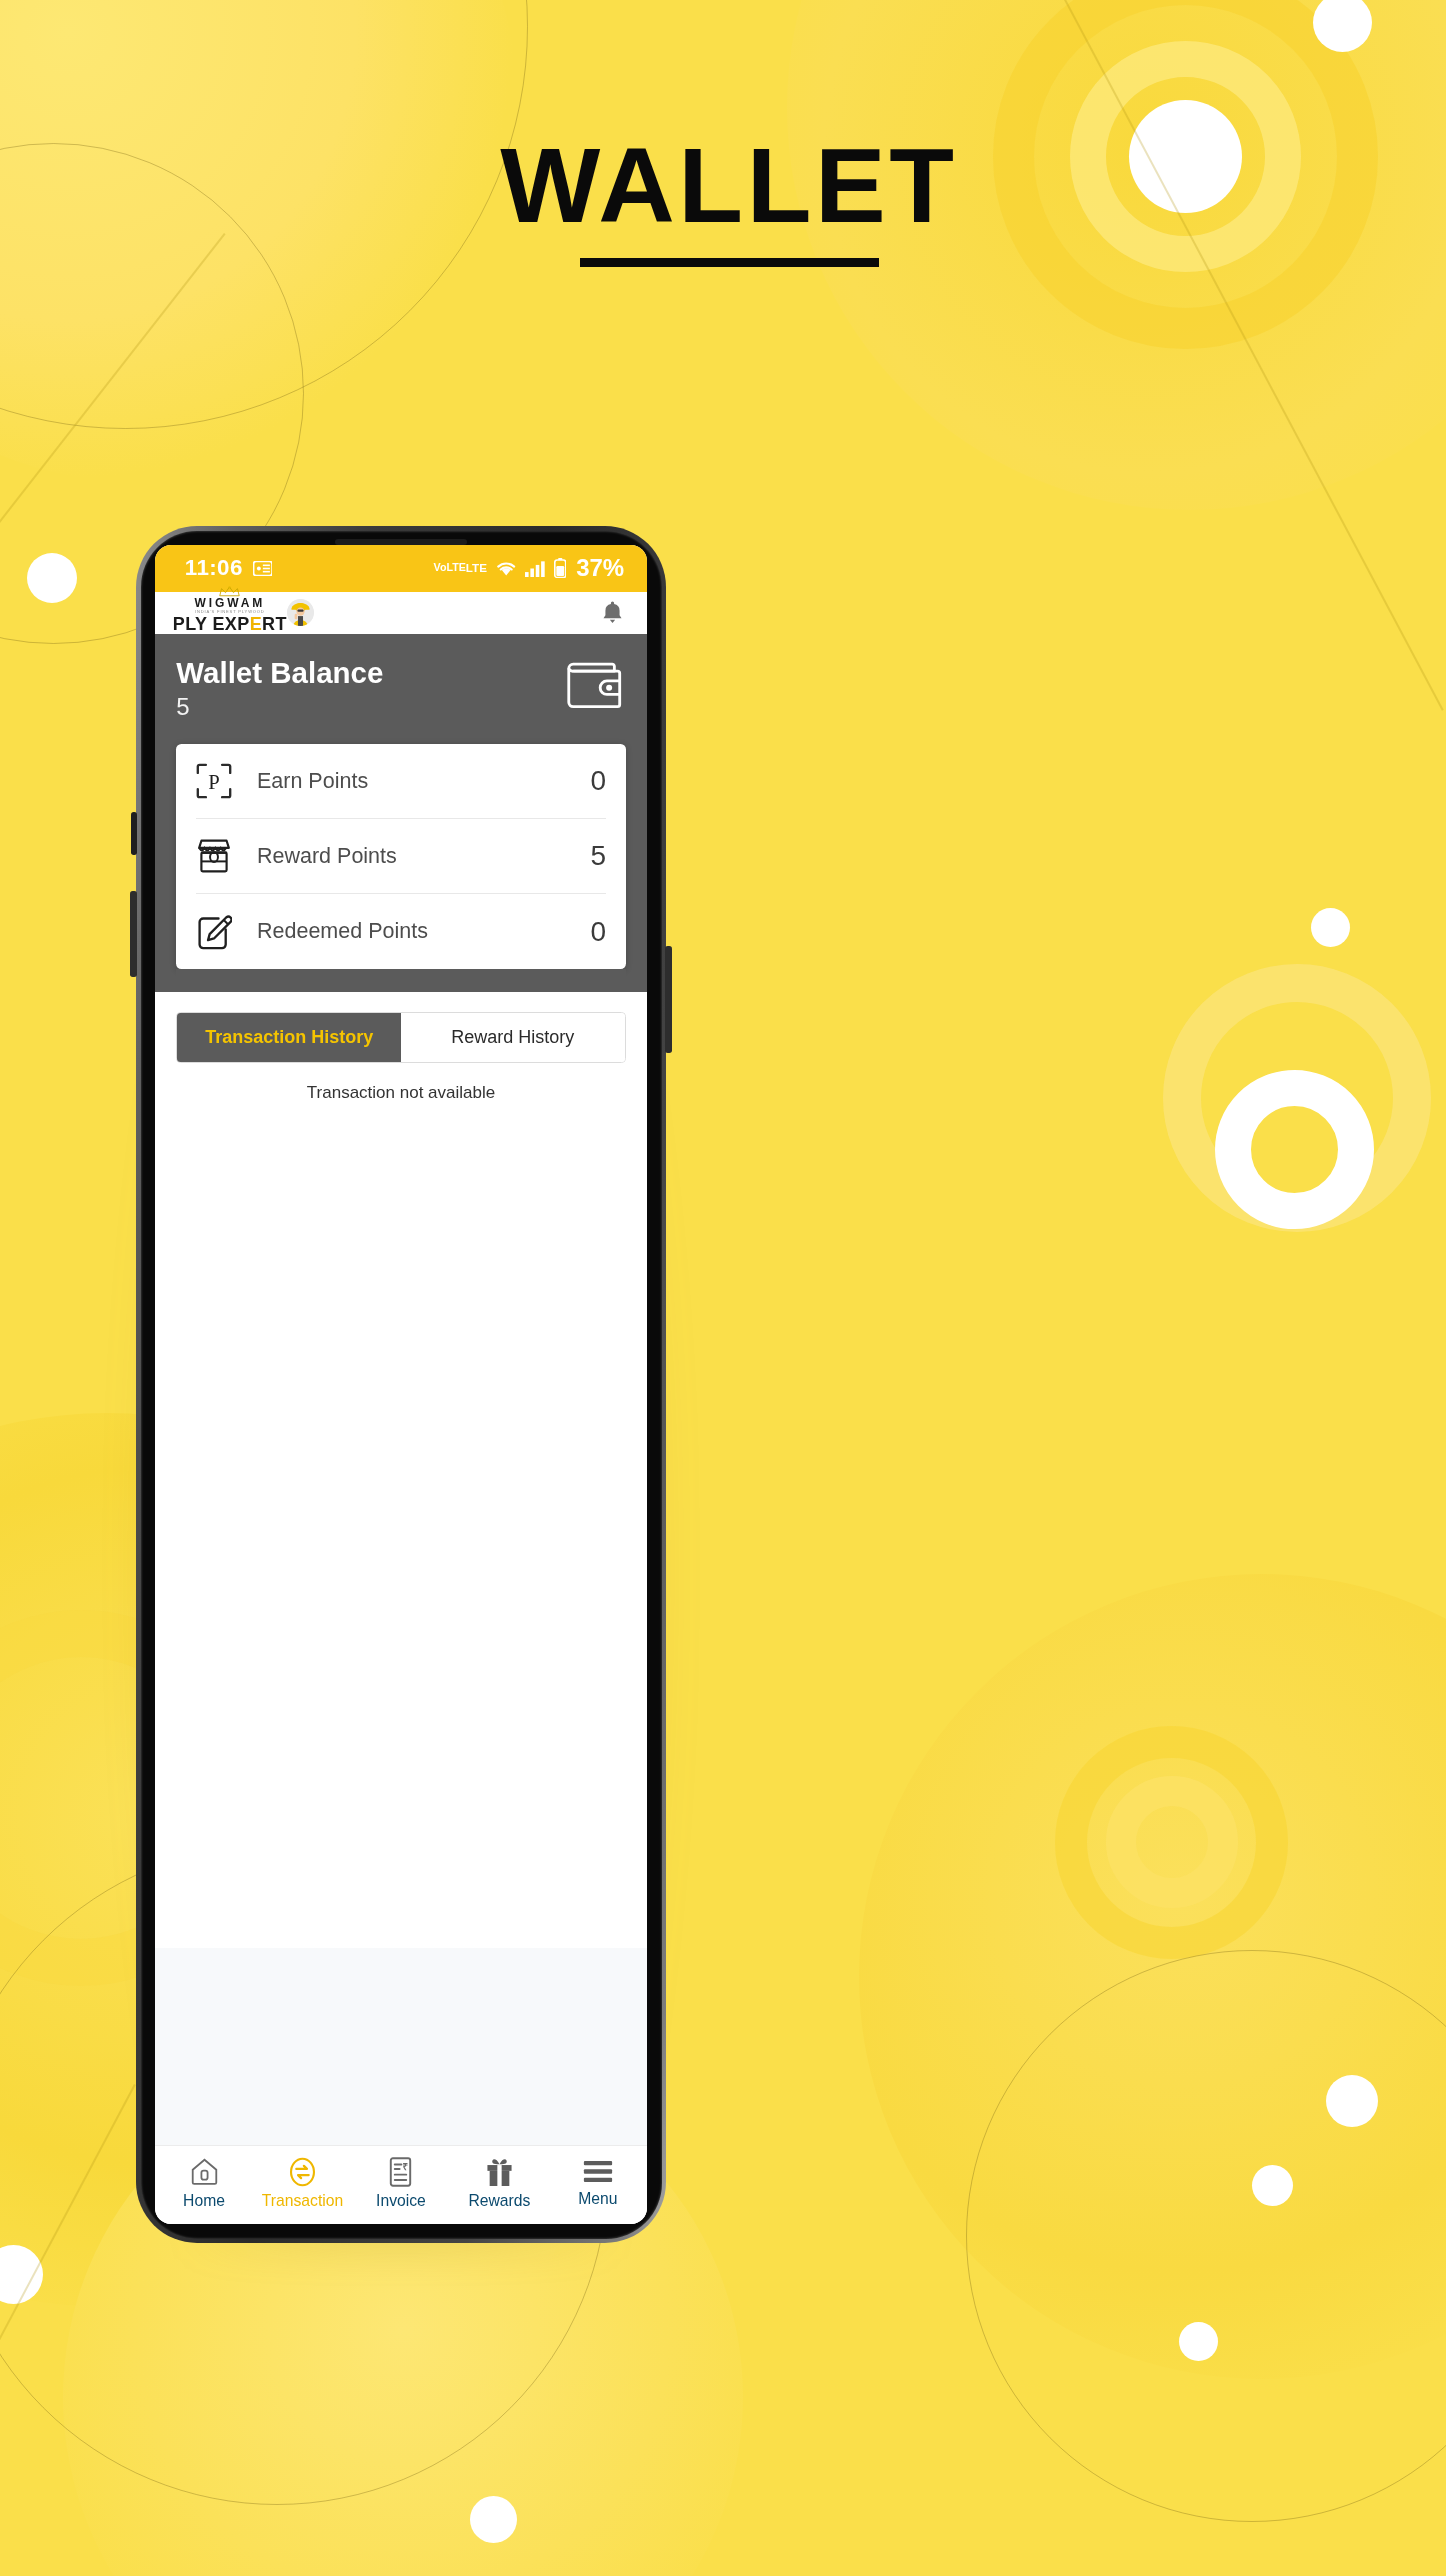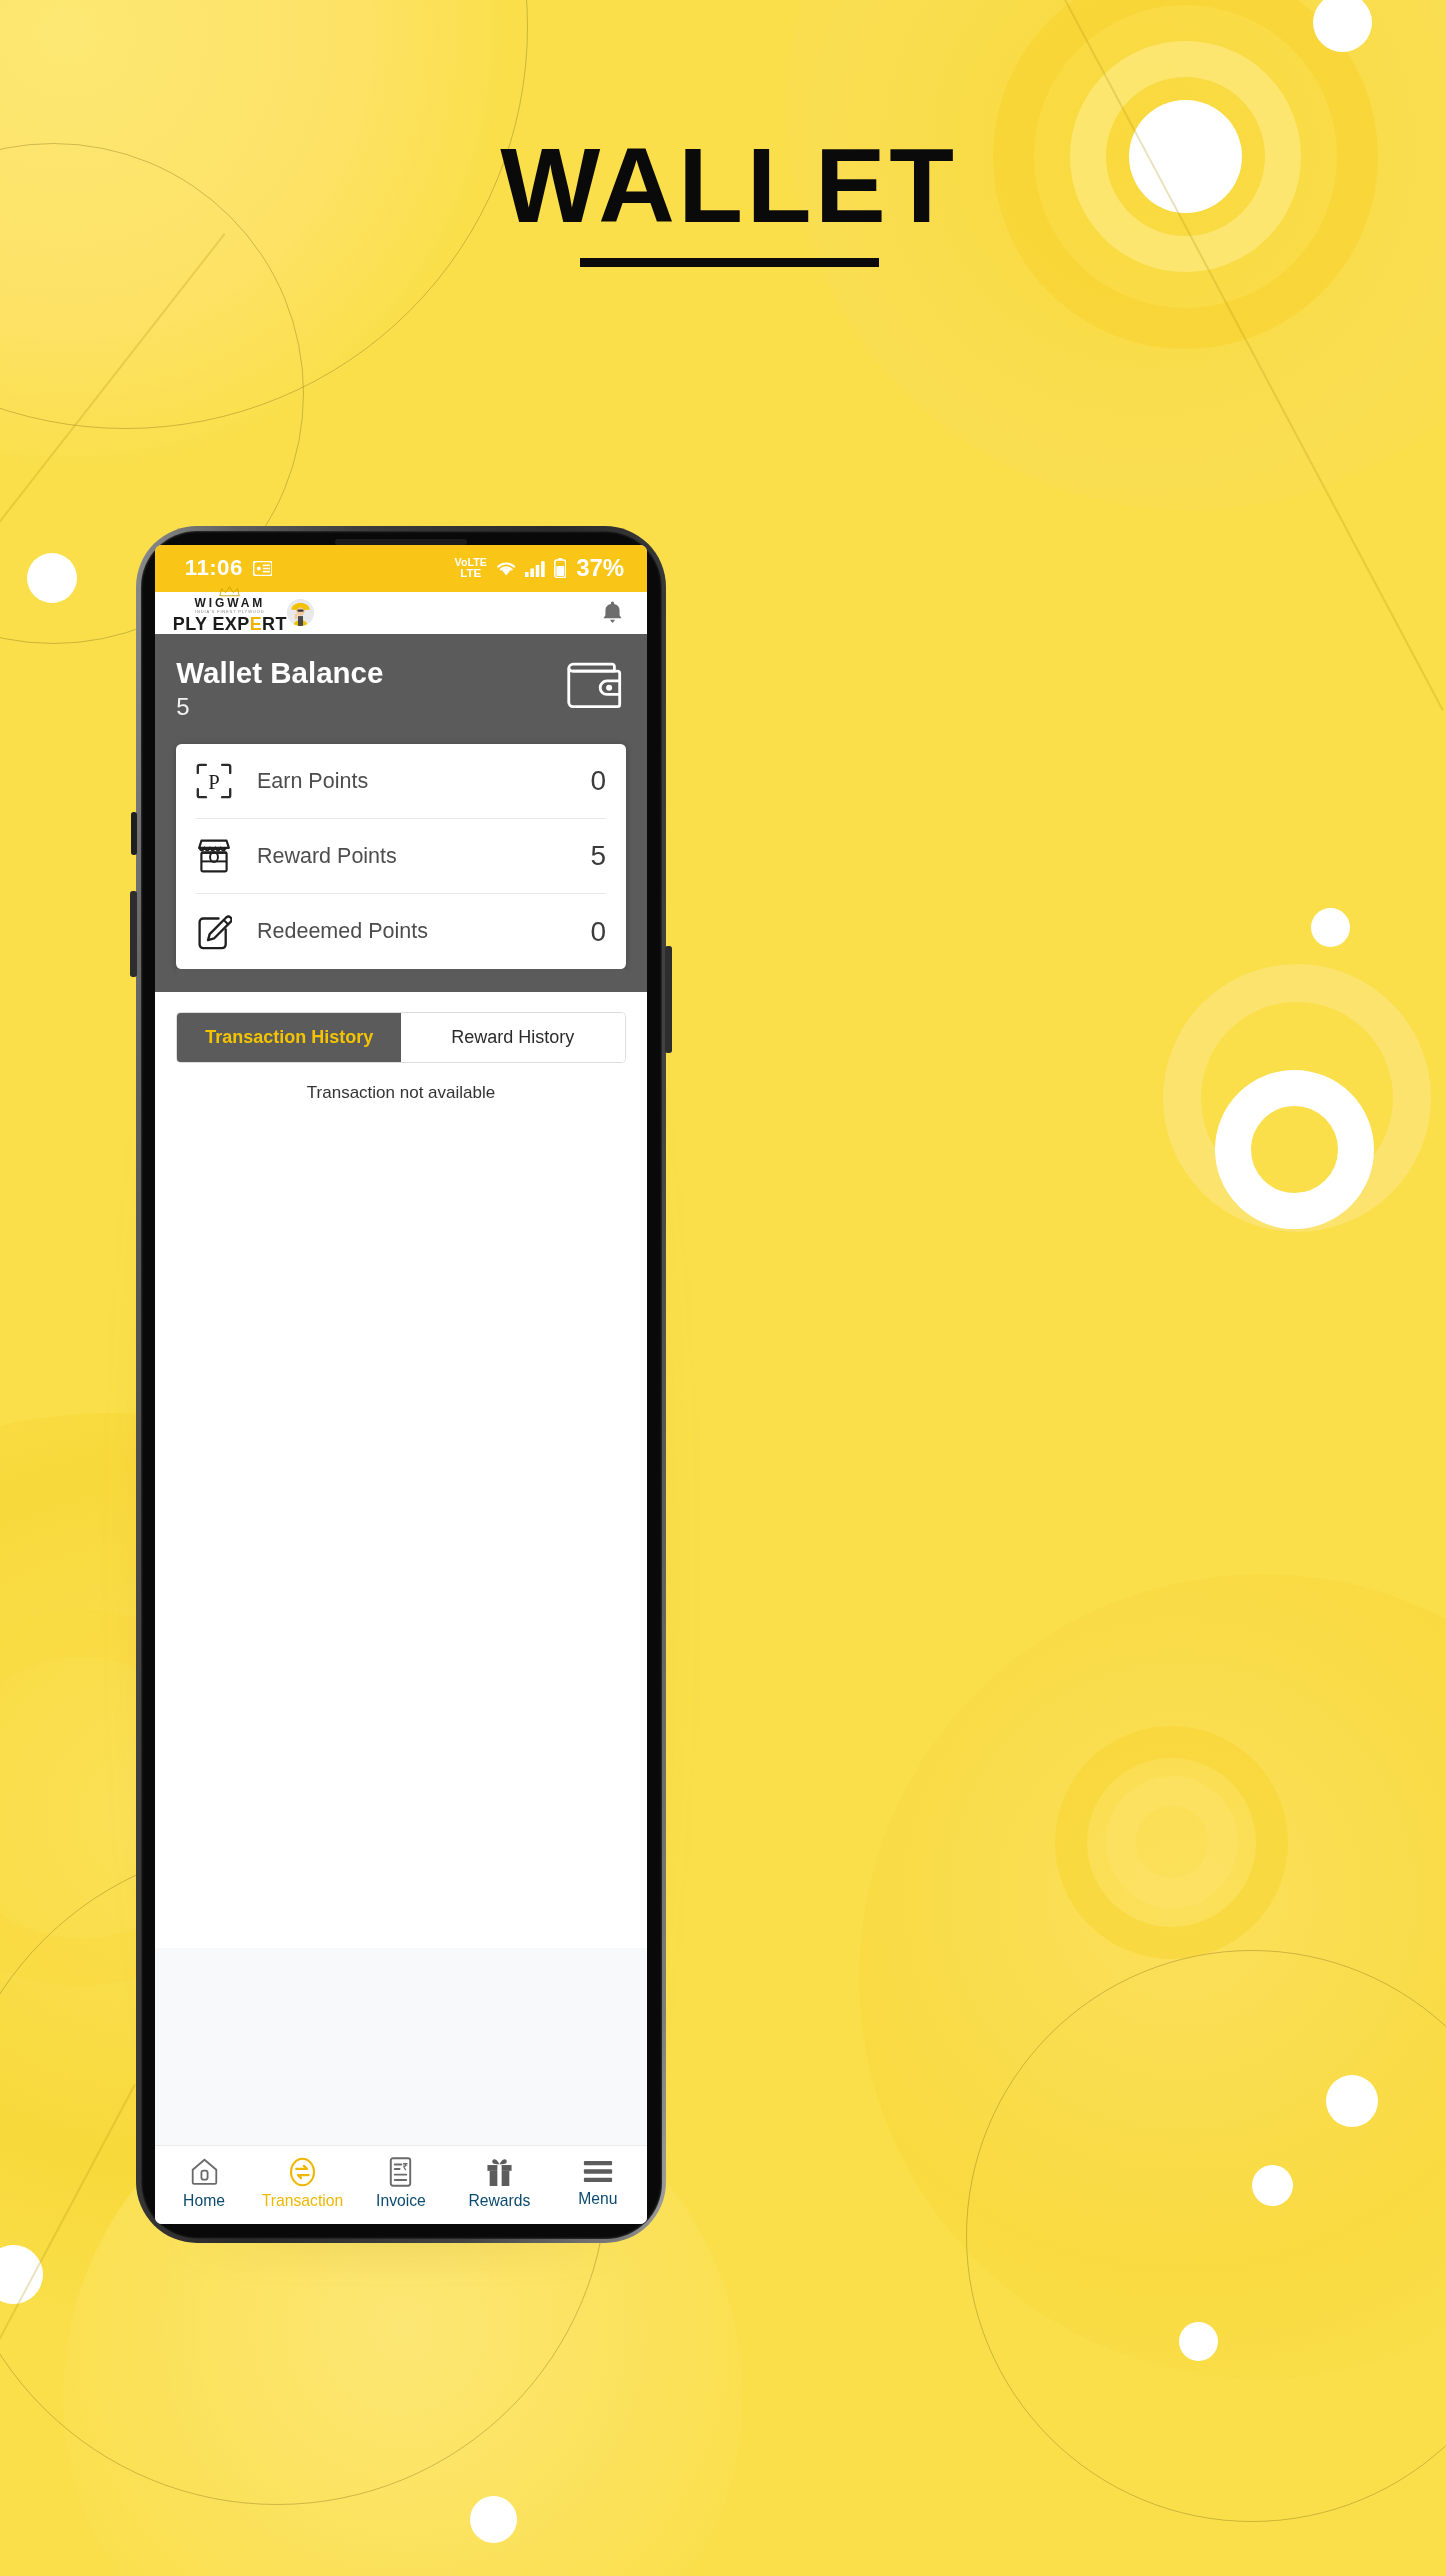--- a/index.html
+++ b/index.html
@@ -49,21 +49,21 @@
     padding:4.5px;
   }
   #phone-bezel {
     position:absolute; inset:4.5px; border-radius:56px;
     background:#090909;
     padding:9.8px;
     box-shadow:inset 0 0 2.7px rgba(255,255,255,.35);
   }
   #screen {
     position:absolute; left:14.3px; top:14.3px; right:14.3px; bottom:14.3px;
-    border-radius:7px; overflow:hidden; background:#ffffff;
+    border-radius:16px; overflow:hidden; background:#ffffff;
     display:flex; flex-direction:column;
   }
   #speaker {
     position:absolute; left:50%; top:8px; transform:translateX(-50%);
     width:132px; height:6.3px; border-radius:3.6px;
     background:#1c1c1c; z-index:30;
   }
   .side-btn { position:absolute; background:#2d2d2d; border-radius:2.7px; }
   #btn-mute  { left:-5.4px; top:286px; width:6.3px; height:43px; background:#1f1f1f; }
   #btn-volup { left:-6.3px; top:365px; width:7.2px; height:86px; }
@@ -71,21 +71,21 @@
 
   
   #statusbar {
     height:47px; background:#f9c516; flex:0 0 auto;
     display:flex; align-items:center; justify-content:space-between;
     padding:0 23px 0 30px; color:#ffffff;
   }
   #sb-left { display:flex; align-items:center; gap:9.8px; }
   #sb-time { font-size:22.4px; font-weight:600; letter-spacing:0.4px; }
   #sb-right { display:flex; align-items:center; gap:8px; }
-  .volte-stack { display:flex; flex-direction:column; align-items:center; line-height:.92; font-weight:700; }
+  .volte-stack { display:flex; align-items:center; line-height:.92; font-weight:700; }
   .volte-stack span:first-child { font-size:10.7px; }
   .volte-stack span:last-child { font-size:11.6px; }
   #sb-battery-text { font-size:24px; font-weight:600; margin-left:1.8px; }
 
   
   #appbar {
     height:42px; background:#ffffff; flex:0 0 auto;
     display:flex; align-items:center; justify-content:space-between;
     padding:0 23px 0 18px;
   }

